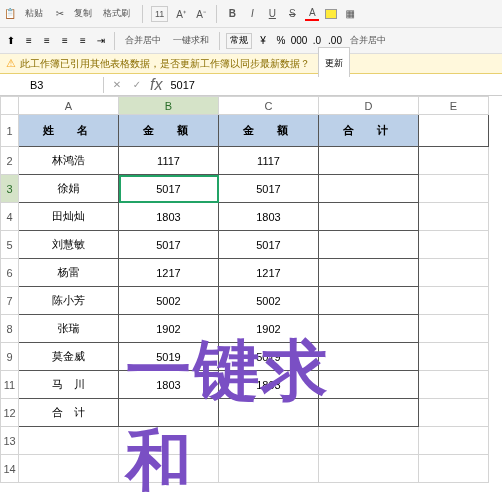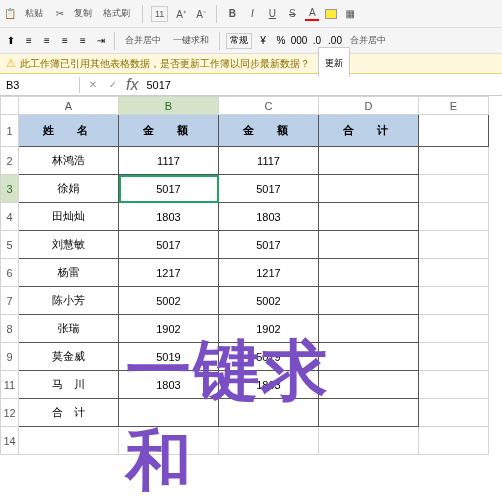--- a/index.html
+++ b/index.html
@@ -11,21 +11,21 @@
   .tb-sep { width: 1px; height: 18px; background: #ccc; margin: 0 2px; }
   
   .toolbar2 { background: #f5f5f5; border-bottom: 1px solid #ddd; padding: 2px 4px; height: 26px; display: flex; align-items: center; gap: 4px; font-size: 10px; }
   .tb-btn { padding: 1px 4px; font-size: 9px; color: #555; text-align: center; }
   .combo { border: 1px solid #ccc; padding: 0 3px; font-size: 9px; height: 16px; display: inline-flex; align-items: center; }
   
   .warning-bar { background: #fff8dc; border-bottom: 1px solid #e8d070; padding: 3px 6px; font-size: 10px; color: #8a6d00; display: flex; align-items: center; gap: 4px; height: 20px; }
   .warn-icon { color: #f5a623; font-size: 11px; }
   .update-btn { background: #fff; border: 1px solid #ccc; padding: 9px 6px; font-size: 9px; margin-left: 4px; text-align: right; }
   
-  .formula-bar { display: flex; align-items: center; border-bottom: 1px solid #ccc; height: 22px; background: #fff; }
+  .formula-bar { display: flex; align-items: center; border-bottom: 1px solid #ccc; height: 22px; background: #fff; padding-left: 24px; }
   .name-box { width: 80px; border-right: 1px solid #ccc; padding: 2px 6px; font-size: 11px; }
   .fx-area { display: flex; align-items: center; padding: 0 6px; gap: 6px; flex: 1; }
   .fx-icon { font-style: italic; font-size: 16px; color: #666; }
   .formula-input { flex: 1; border: none; font-size: 11px; padding: 2px; }
   
   .sheet-wrap { position: relative; overflow: hidden; }
   .sheet { border-collapse: collapse; table-layout: fixed; }
   .sheet th, .sheet td { border: 1px solid #d4d4d4; font-size: 11px; text-align: center; background: #fff; }
   .corner { width: 18px; height: 18px; background: #f0f0f0; }
   .col-head { height: 18px; background: #f0f0f0; font-weight: normal; color: #555; font-size: 10px; }
@@ -203,20 +203,28 @@
         </tr>
   <tr class="data-row">
           <th class="row-head tall">12</th>
           <td class="data-cell">合　计</td>
           <td class="data-cell"></td>
           <td class="data-cell"></td>
           <td class="data-cell"></td>
           <td class="data-cell" style="border:1px solid #d4d4d4!important"></td>
         </tr>
   <tr>
+          <th class="row-head tall">13</th>
+          <td class="data-cell"></td>
+          <td class="data-cell"></td>
+          <td class="data-cell"></td>
+          <td class="data-cell"></td>
+          <td class="data-cell"></td>
+        </tr>
+  <tr>
           <th class="row-head tall">14</th>
           <td class="data-cell"></td>
           <td class="data-cell"></td>
           <td class="data-cell"></td>
           <td class="data-cell"></td>
           <td class="data-cell"></td>
         </tr>
 
 </tbody>
     </table>

